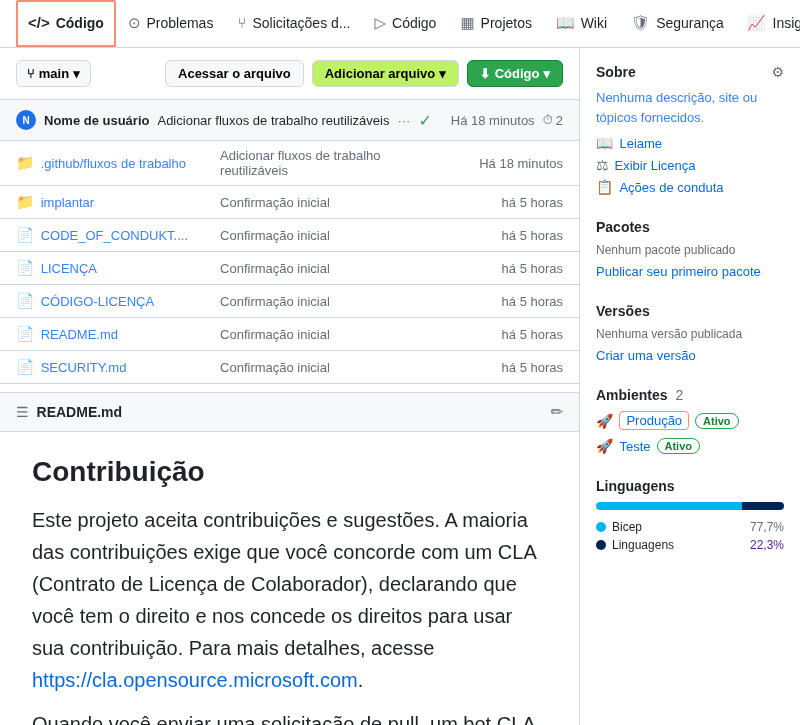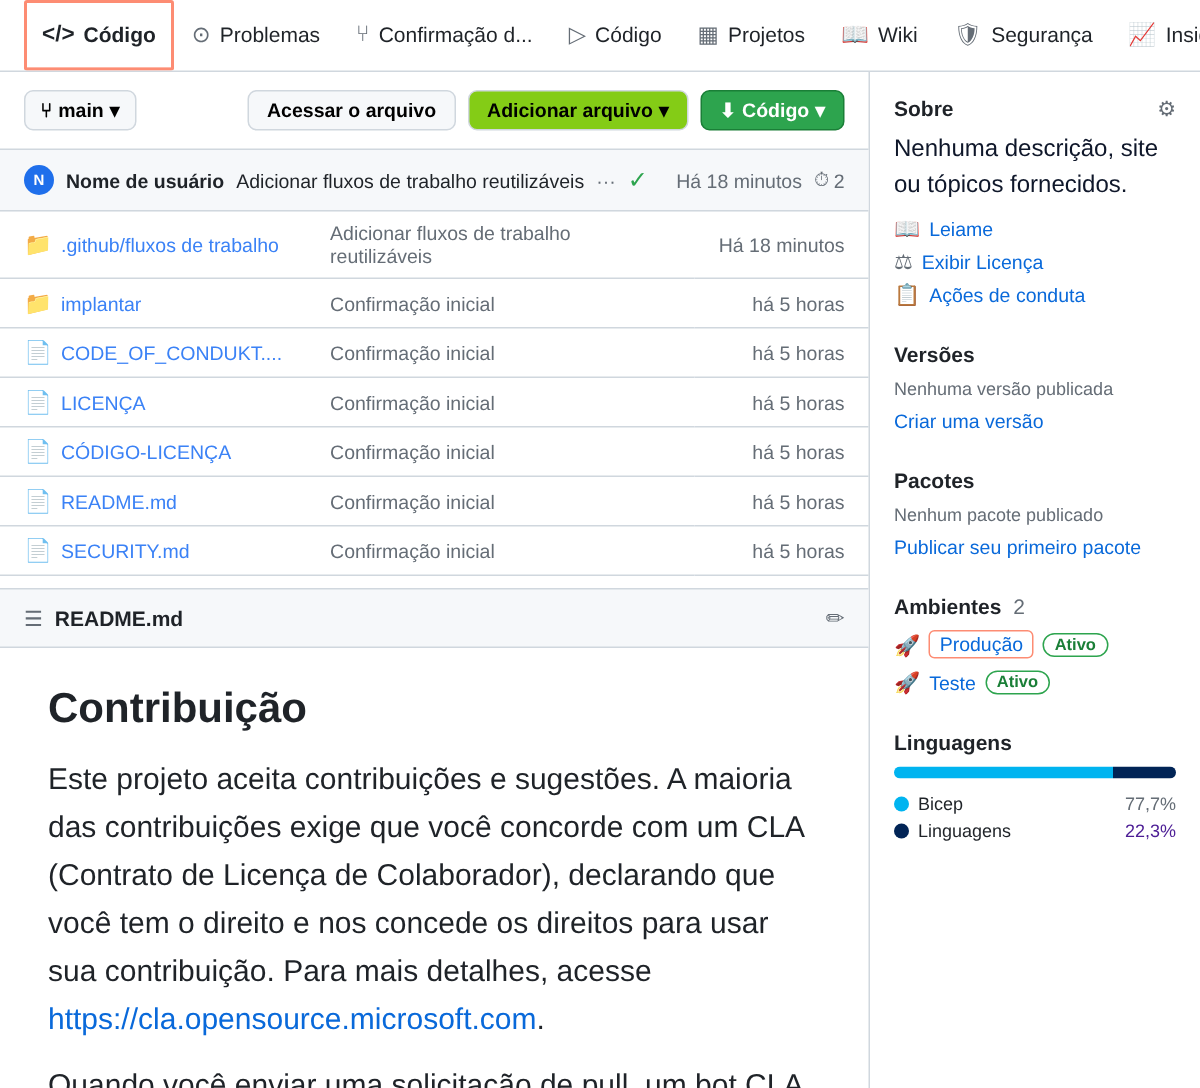--- a/index.html
+++ b/index.html
@@ -80,21 +80,21 @@
       font-size: 13px;
       font-weight: 600;
     }
     .add-file-btn {
       display: flex;
       align-items: center;
       gap: 4px;
       padding: 5px 12px;
       border: 1px solid #d0d7de;
       border-radius: 6px;
-      background: #84cc16;
+      background: #bef264;
       cursor: pointer;
       font-size: 13px;
       font-weight: 600;
     }
     .code-btn {
       display: flex;
       align-items: center;
       gap: 4px;
       padding: 5px 12px;
       border: 1px solid #1a7f37;
@@ -178,21 +178,21 @@
     }
     .sidebar-section { margin-bottom: 24px; }
     .sidebar-section-header {
       display: flex;
       align-items: center;
       justify-content: space-between;
       margin-bottom: 8px;
     }
     .sidebar-section-title { font-weight: 600; font-size: 14px; }
     .sidebar-gear { color: #656d76; cursor: pointer; font-size: 14px; }
-    .sidebar-text { font-size: 16px; color: #0f172a; line-height: 1.5; margin-bottom: 8px; }
+    .sidebar-text { font-size: 13px; color: #3b82f6; line-height: 1.5; margin-bottom: 8px; }
     .sidebar-link { color: #0969da; font-size: 13px; text-decoration: none; display: flex; align-items: center; gap: 6px; margin-bottom: 6px; }
     .sidebar-link-icon { font-size: 14px; color: #656d76; }
 
     .versions-text { font-size: 12px; color: #656d76; margin-bottom: 6px; }
     .create-link { color: #0969da; font-size: 13px; text-decoration: none; }
 
     
     .env-item {
       display: flex;
       align-items: center;
@@ -250,21 +250,21 @@
   <div class="nav-tab active">
     <span class="icon">&lt;/&gt;</span>
     <span>Código</span>
   </div>
   <div class="nav-tab">
     <span class="icon">⊙</span>
     <span>Problemas</span>
   </div>
   <div class="nav-tab">
     <span class="icon">⑂</span>
-    <span>Confirmação d...</span>
+    <span>Solicitações d...</span>
   </div>
   <div class="nav-tab">
     <span class="icon">▷</span>
     <span>Código</span>
   </div>
   <div class="nav-tab">
     <span class="icon">▦</span>
     <span>Projetos</span>
   </div>
   <div class="nav-tab">
@@ -428,32 +428,32 @@
         <span>Exibir Licença</span>
       </a>
       <a class="sidebar-link" href="#">
         <span class="sidebar-link-icon">📋</span>
         <span>Ações de conduta</span>
       </a>
     </div>
 
     <div class="sidebar-section">
       <div class="sidebar-section-header">
+        <span class="sidebar-section-title">Pacotes</span>
+      </div>
+      <p class="versions-text">Nenhum pacote publicado</p>
+      <a class="create-link" href="#">Publicar seu primeiro pacote</a>
+    </div>
+
+    <div class="sidebar-section">
+      <div class="sidebar-section-header">
         <span class="sidebar-section-title">Versões</span>
       </div>
       <p class="versions-text">Nenhuma versão publicada</p>
       <a class="create-link" href="#">Criar uma versão</a>
-    </div>
-
-    <div class="sidebar-section">
-      <div class="sidebar-section-header">
-        <span class="sidebar-section-title">Pacotes</span>
-      </div>
-      <p class="versions-text">Nenhum pacote publicado</p>
-      <a class="create-link" href="#">Publicar seu primeiro pacote</a>
     </div>
 
     <div class="sidebar-section">
       <div class="sidebar-section-header">
         <span class="sidebar-section-title">
           <span>Ambientes</span>
           <span style="font-weight:normal; color:#656d76; margin-left:4px;">2</span>
         </span>
       </div>
       <div class="env-item">

